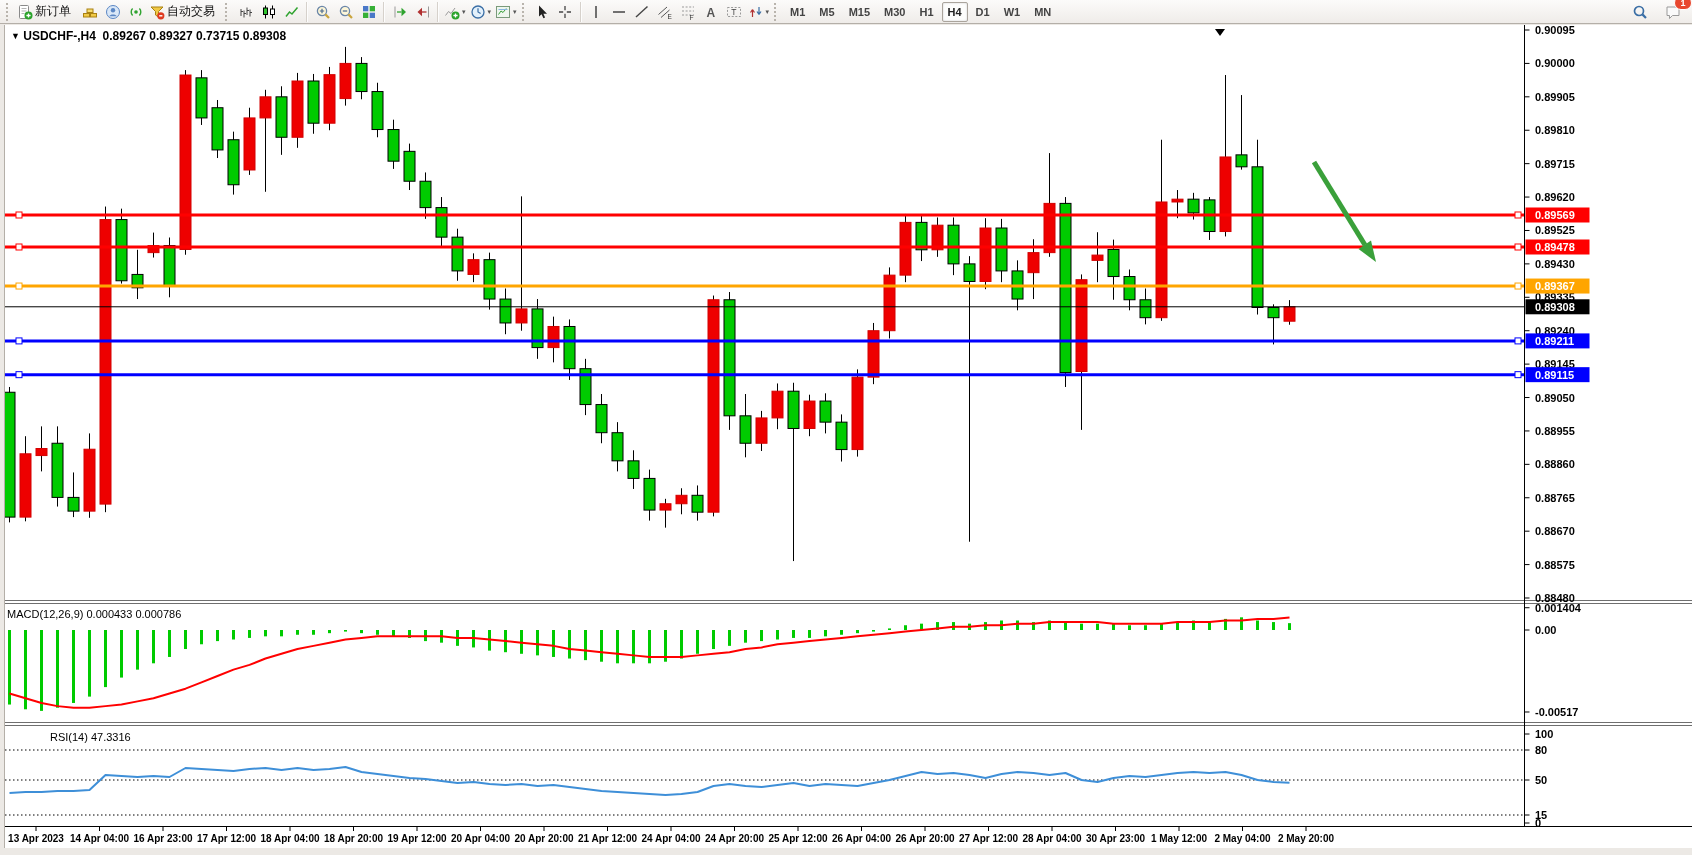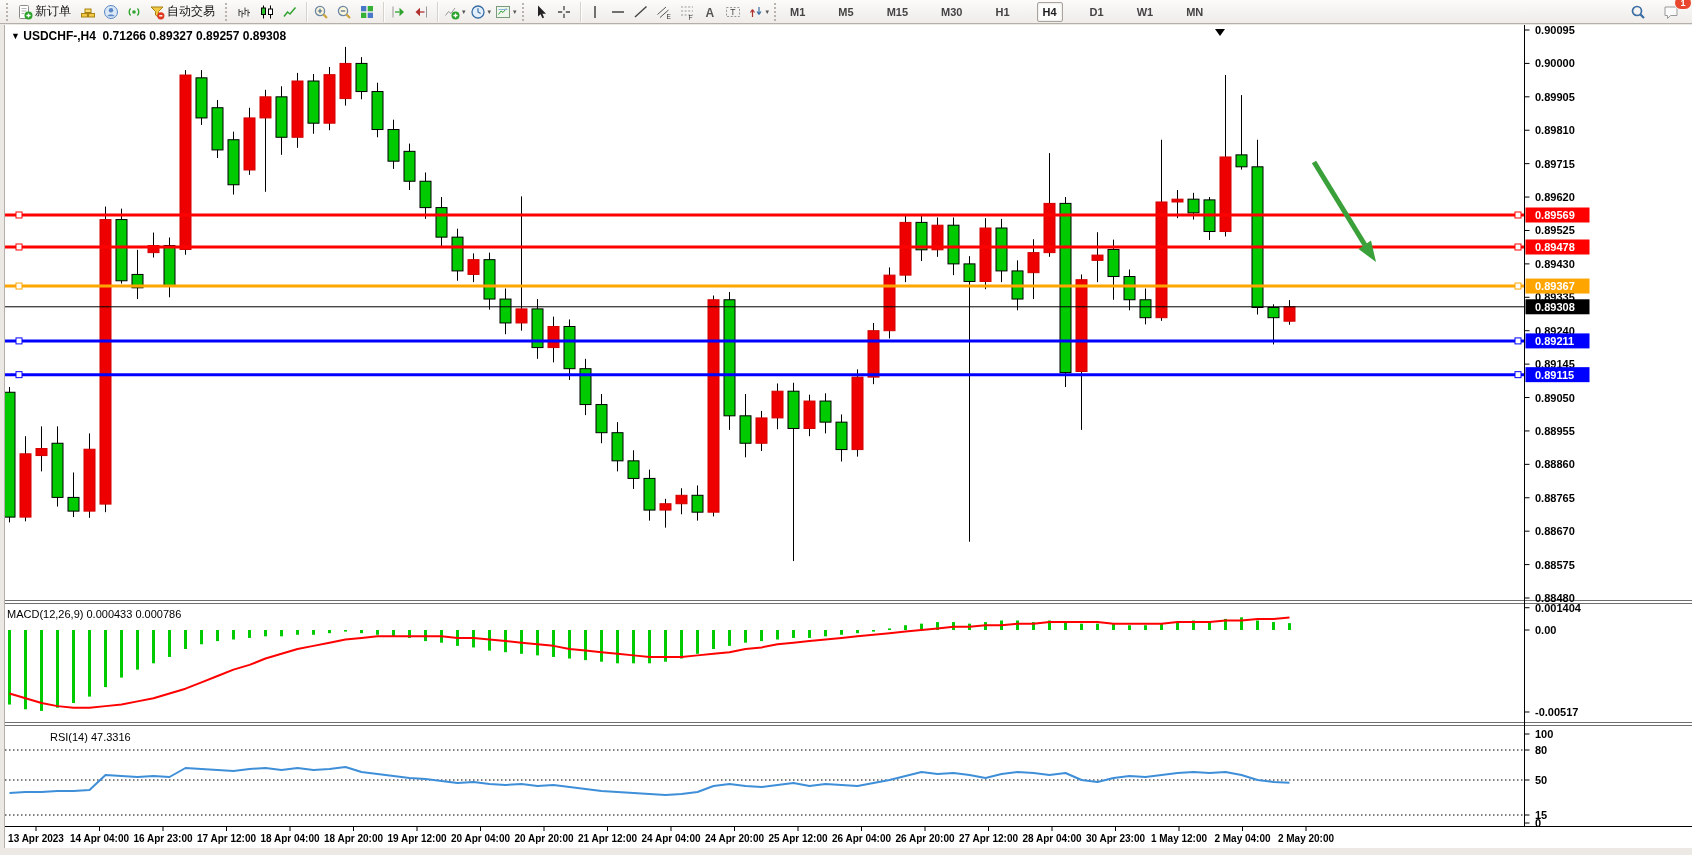--- a/index.html
+++ b/index.html
@@ -1,20 +1,20 @@
 <!DOCTYPE html>
 <html><head>
 <meta charset="utf-8">
 <style>
   html,body{margin:0;padding:0;}
   body{width:1692px;height:855px;overflow:hidden;background:#ece9e5;font-family:"Liberation Sans",sans-serif;}
   .toolbar{position:absolute;top:0;left:0;width:100%;height:24px;display:flex;align-items:center;
     background:linear-gradient(#fcfbfa,#efece9);border-bottom:1px solid #b4afa8;padding-left:3px;box-sizing:border-box;}
   .grip{width:4px;height:18px;margin:0 3px;border-left:2px dotted #b9b4ad;}
-  .tb{display:flex;align-items:center;justify-content:flex-start;height:21px;min-width:23px;border:1px solid transparent;
+  .tb{display:flex;align-items:center;justify-content:center;height:21px;min-width:23px;border:1px solid transparent;
     border-radius:2px;background:transparent;padding:0 1px;cursor:default;}
   .tb svg{width:16px;height:16px;display:block;}
   .tb-label{font-size:12px;color:#111;margin:0 5px 0 2px;white-space:nowrap;}
   .car{font-size:7px;color:#555;margin-left:2px;}
   .sep{width:0;height:20px;border-left:1px solid #d6d1cb;border-right:1px solid #fdfdfd;margin:0 3px;}
   .tf{font-size:11px;font-weight:bold;color:#444;padding:3px 5px;margin:0 1px;border:1px solid transparent;border-radius:2px;}
   .tf.active{background:#fdfdfc;border-color:#aaa49c;box-shadow:inset 0 0 2px #ccc;color:#222;}
   .tbright{margin-left:auto;display:flex;align-items:center;margin-right:8px;gap:10px;}
   .chat-wrap{position:relative;}
   .badge{position:absolute;top:-5px;right:-8px;background:#e8472e;color:#fff;border-radius:8px;min-width:8px;
@@ -254,21 +254,21 @@
     <button class="tb">
         <span class="ic">
           <svg viewBox="0 0 16 16" width="16" height="16">
             <path d="M4.5 13V5.5M4.5 5.5L2.5 8.5M4.5 5.5l2 3" stroke="#b03030" fill="none" stroke-width="1.2"></path>
             <path d="M11 3v7.5M11 10.5l-2-3M11 10.5l2-3" stroke="#3a6ea5" fill="none" stroke-width="1.2"></path>
           </svg>
         </span>
         <span class="car">▾</span>
       </button>
     <span class="grip"></span>
-    <span id="tf-box" style="display:flex;align-items:center;gap:19px;">
+    <span id="tf-box" style="display:flex;align-items:center;">
         <span class="tf">M1</span>
         <span class="tf">M5</span>
         <span class="tf">M15</span>
         <span class="tf">M30</span>
         <span class="tf">H1</span>
         <span class="tf active">H4</span>
         <span class="tf">D1</span>
         <span class="tf">W1</span>
         <span class="tf">MN</span>
       </span>
@@ -872,17 +872,17 @@
           <text x="1241.5" y="842" text-anchor="middle" font-size="10" font-weight="700" fill="#000" font-family="&quot;Liberation Sans&quot;,sans-serif">2 May 04:00</text>
           <line x1="1305" y1="826.5" x2="1305" y2="831" stroke="#000"></line>
           <text x="1305" y="842" text-anchor="middle" font-size="10" font-weight="700" fill="#000" font-family="&quot;Liberation Sans&quot;,sans-serif">2 May 20:00</text>
         </g>
         <g>
           <line x1="1313" y1="162" x2="1364" y2="245" stroke="#3aa03a" stroke-width="5"></line>
           <polygon points="1375,262 1357.5,249 1370,240.5" fill="#3aa03a"></polygon>
         </g>
         <polygon points="1214,29 1224,29 1219,36" fill="#000"></polygon>
       </svg>
-    <div class="overlay title-ov"><span class="tri">▼</span> <span>USDCHF-,H4</span>&nbsp;&nbsp;<span>0.71266 0.89327 0.89257 0.89308</span></div>
+    <div class="overlay title-ov"><span class="tri">▼</span> <span>USDCHF-,H4</span>&nbsp;&nbsp;<span>0.89267 0.89327 0.73715 0.89308</span></div>
     <div class="overlay macd-ov">MACD(12,26,9) 0.000433 0.000786</div>
     <div class="overlay rsi-ov">RSI(14) 47.3316</div>
   </div>
 </div>
 
 </body></html>

